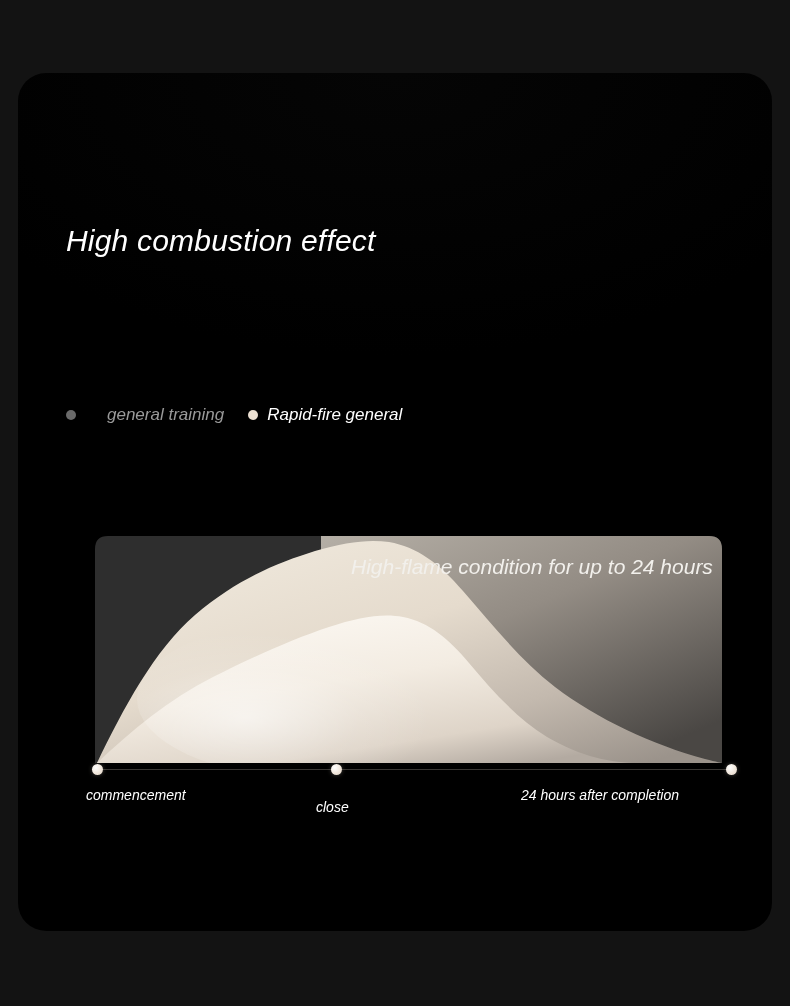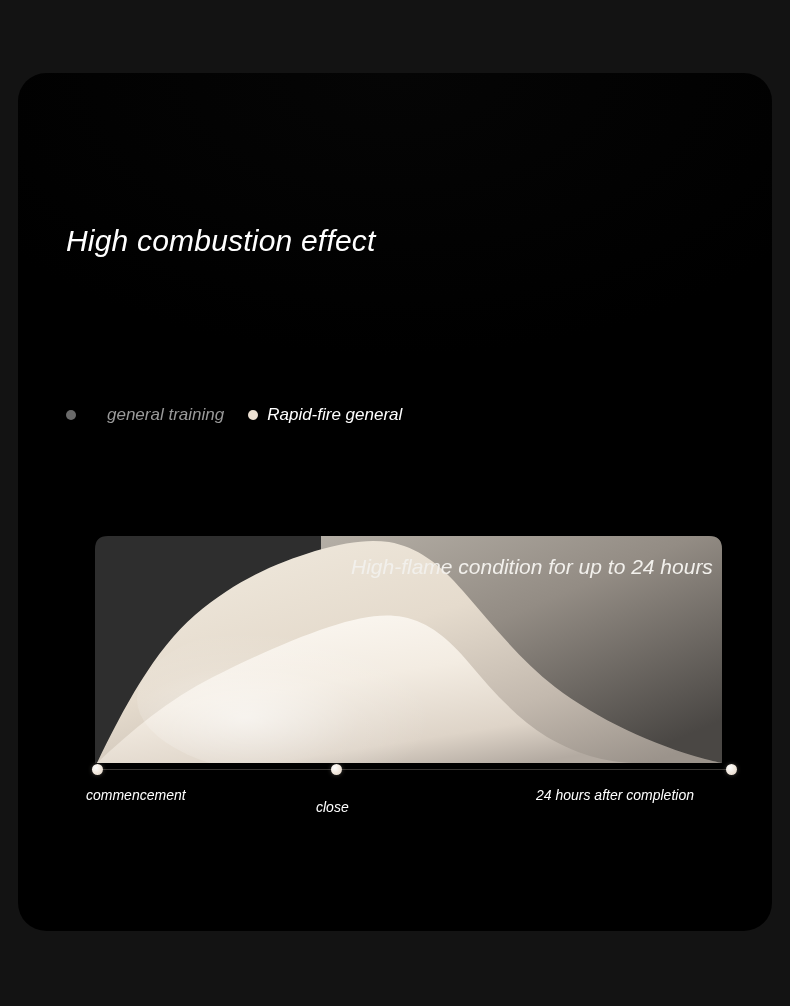--- a/index.html
+++ b/index.html
@@ -135,21 +135,21 @@
   .axis-label {
     position: absolute;
     top: 25px;
     font-size: 14px;
     line-height: 20px;
     color: #ffffff;
     white-space: nowrap;
   }
   .axis-label.start  { left: 9px; }
   .axis-label.mid    { left: 239px; margin-top: 12px; }
-  .axis-label.end    { left: 459px; }
+  .axis-label.end    { left: 444px; }
 
   .tick-0 { left: 15px; }
   .tick-1 { left: 254px; }
   .tick-2 { left: 649px; }
 </style>
 </head>
 <body>
 
 <div class="card">
 

